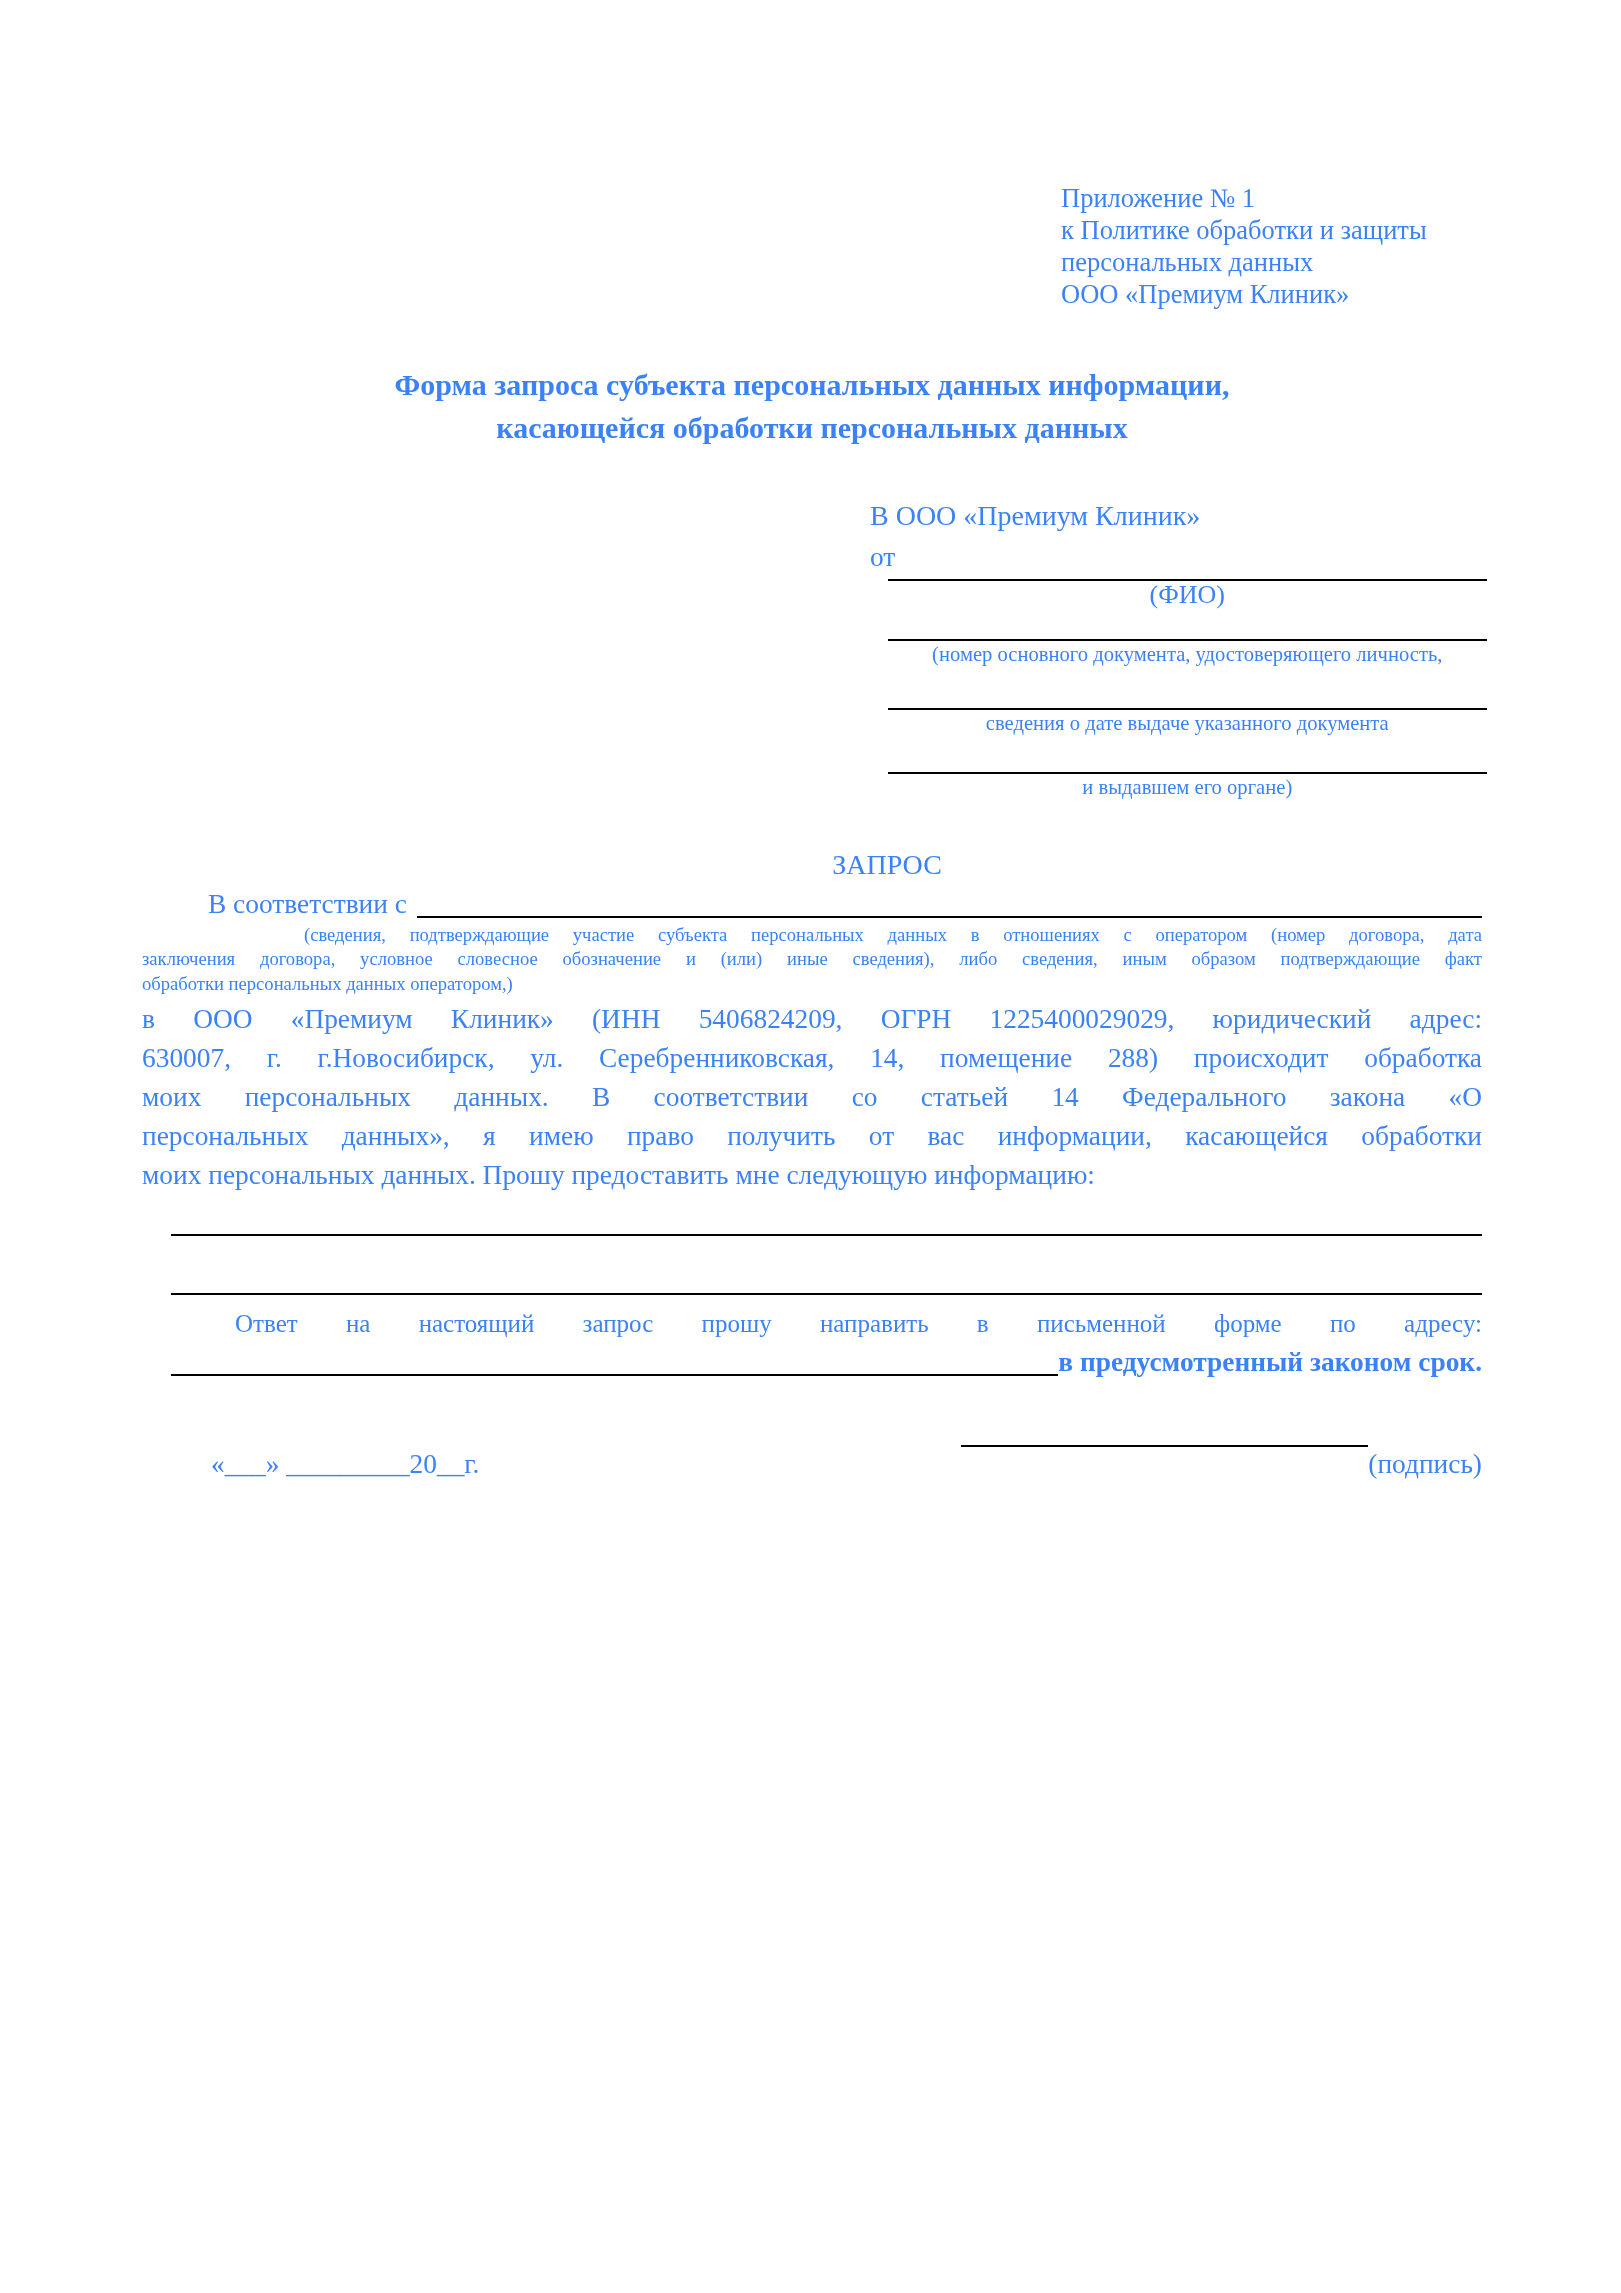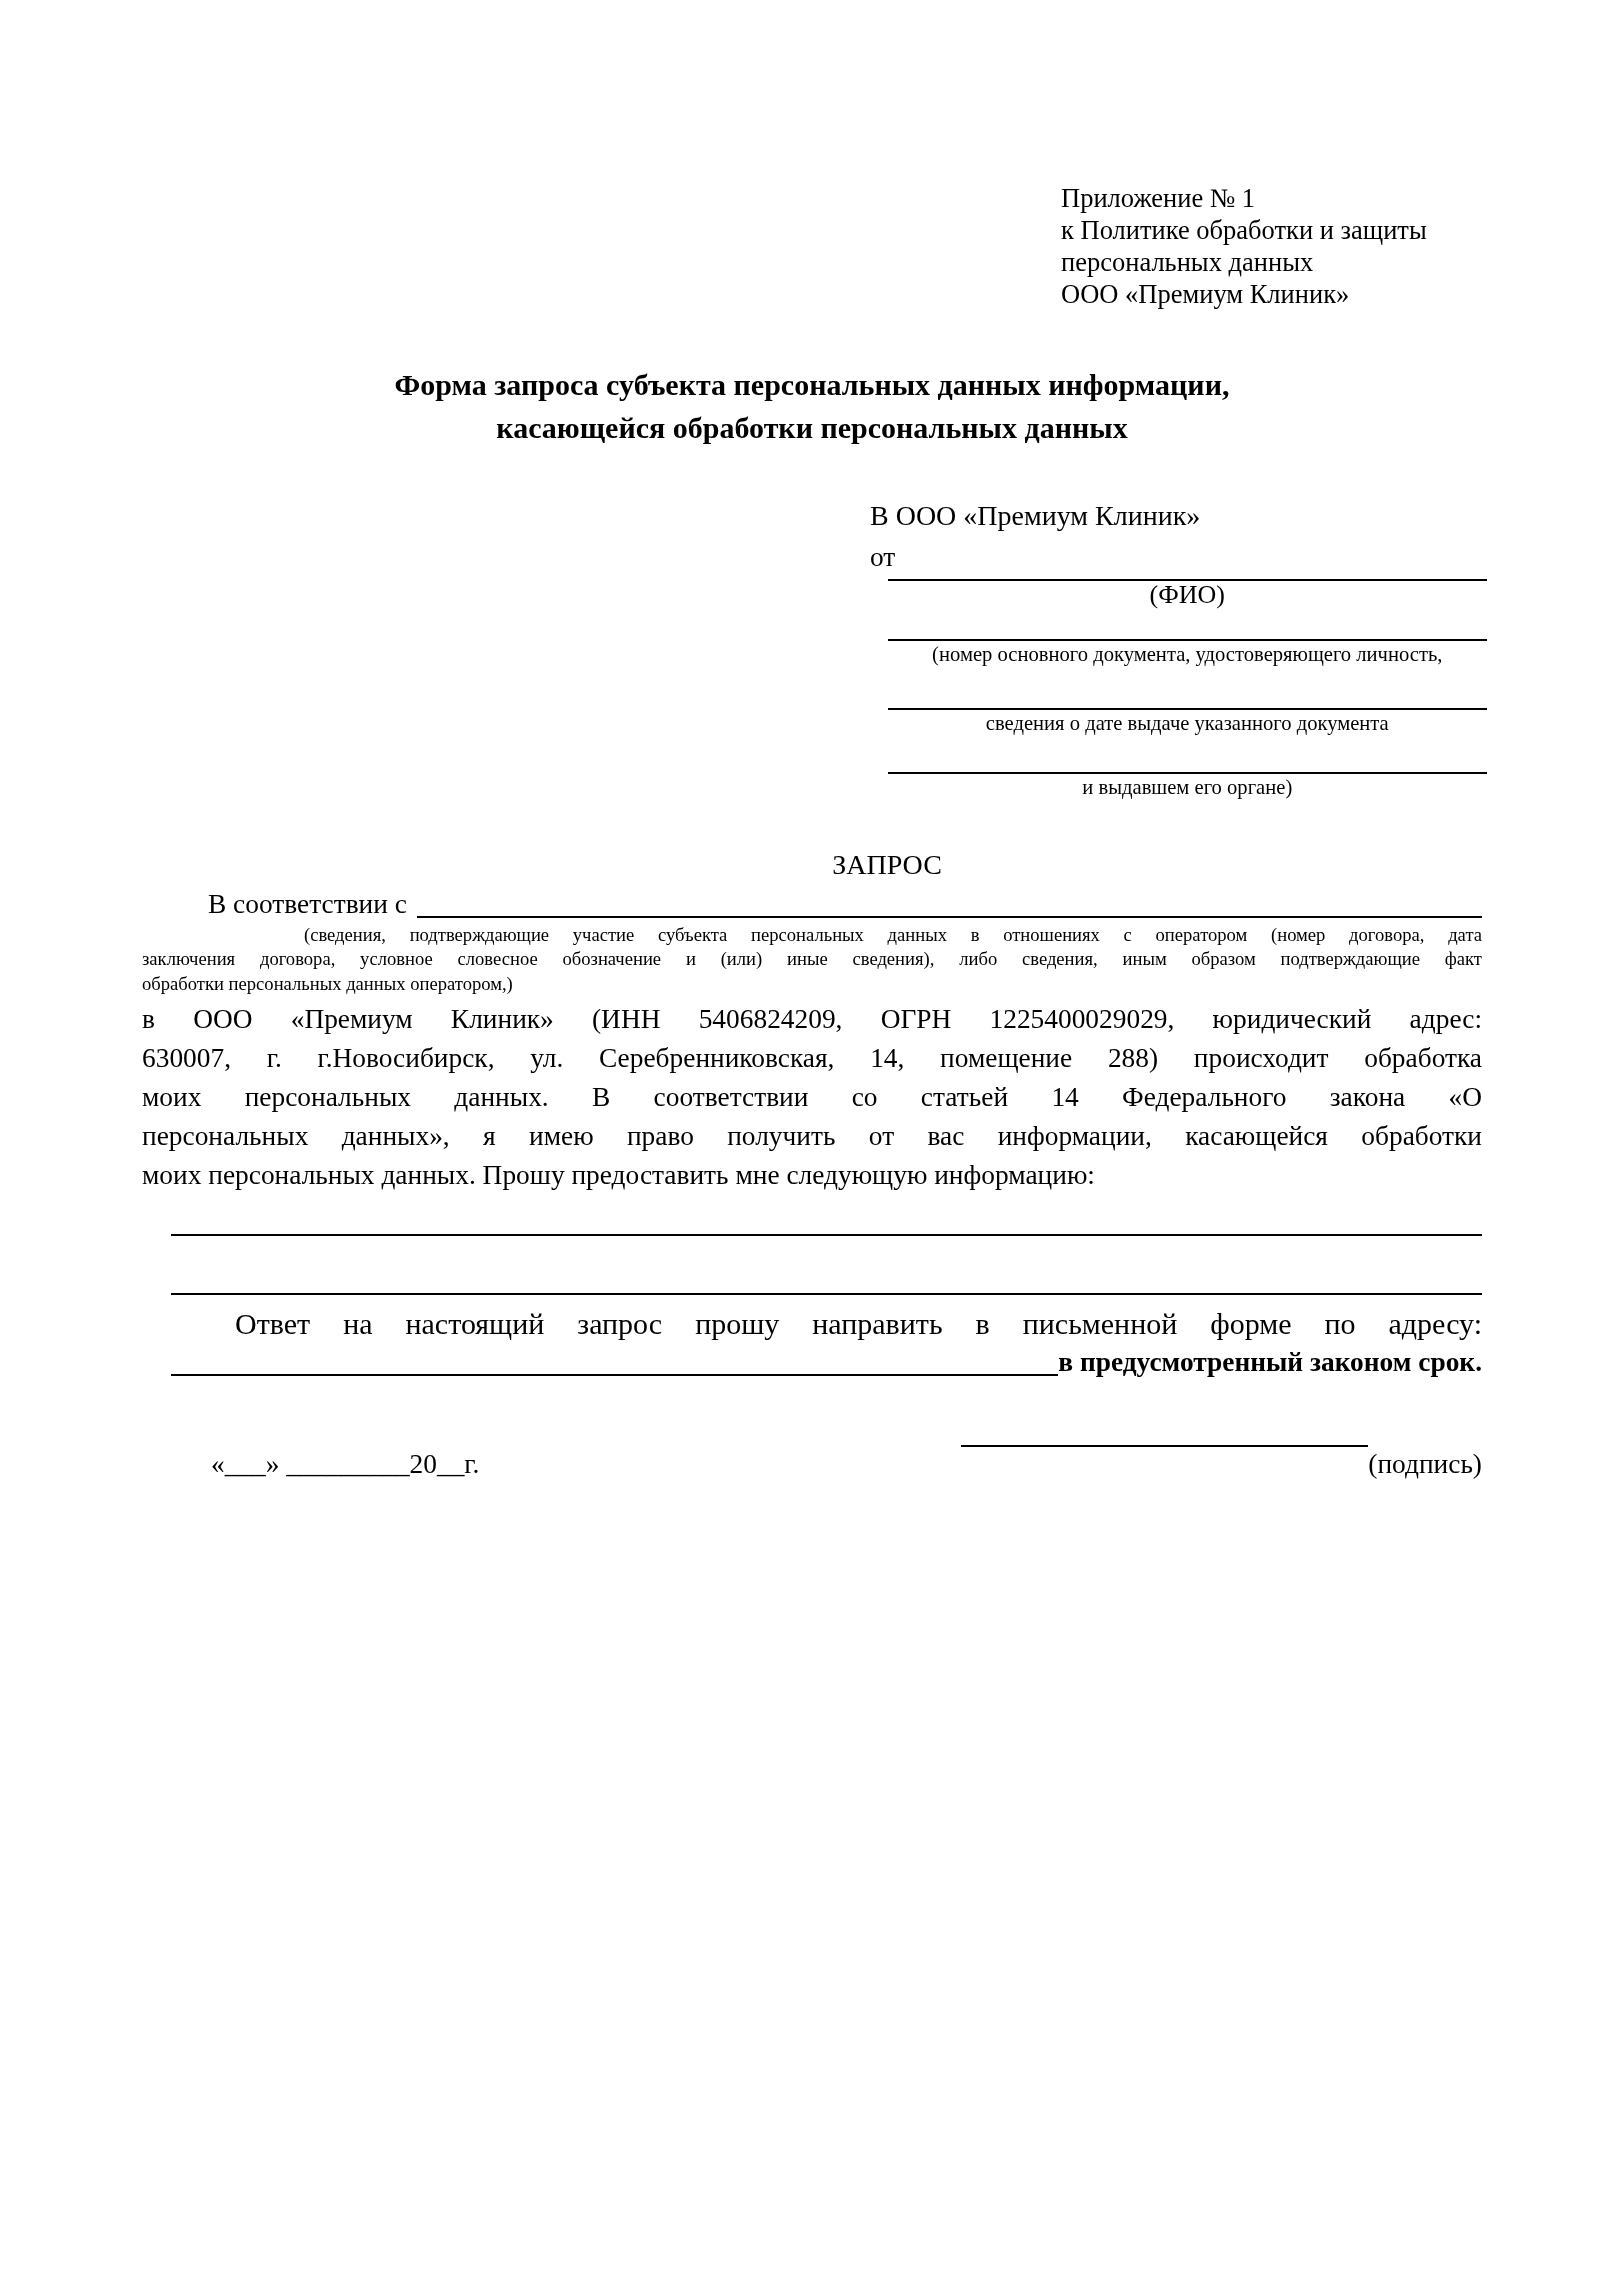--- a/index.html
+++ b/index.html
@@ -5,21 +5,21 @@
   html, body {
     margin: 0;
     padding: 0;
     background: #ffffff;
   }
   .page {
     position: relative;
     width: 1621px;
     height: 2294px;
     background: #ffffff;
-    color: #000000;
+    color: #3b82f6;
     font-family: "Liberation Serif", "DejaVu Serif", serif;
     box-sizing: border-box;
     padding: 182px 139px 0 142px;
     overflow: hidden;
   }
 
   
   .appendix {
     margin-left: 919px;
     font-size: 26.5px;
@@ -102,21 +102,21 @@
     margin-left: 29px;
     border-bottom: 2.9px solid #000;
     height: 0;
   }
   .br1 { margin-top: 39px; }
   .br2 { margin-top: 57px; }
 
   
   .reply-first {
     margin-top: 8.8px;
-    font-size: 30px;
+    font-size: 25px;
     line-height: 39px;
     text-indent: 93px;
     text-align: justify;
     text-align-last: justify;
   }
   .reply-second {
     display: flex;
     font-size: 27.4px;
     line-height: 39px;
   }

